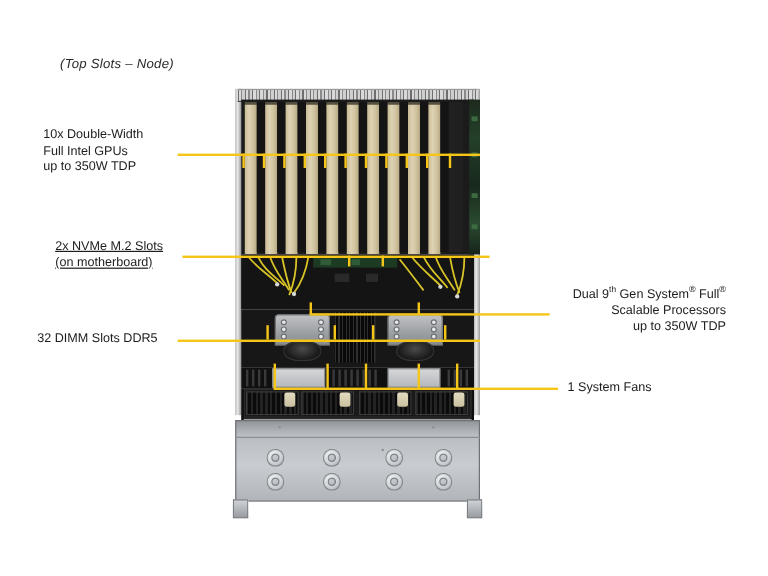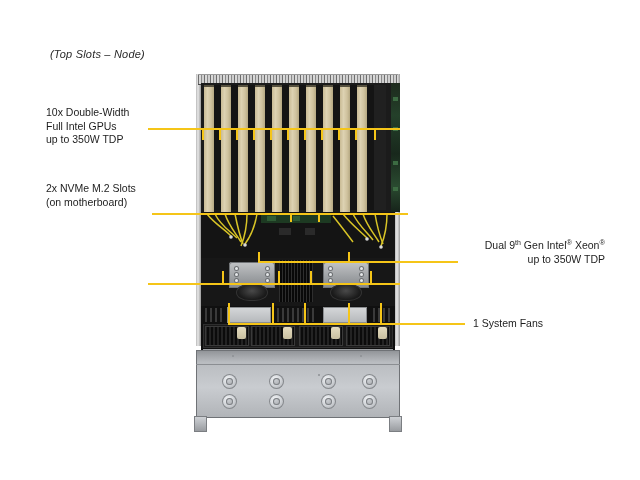--- a/index.html
+++ b/index.html
@@ -558,34 +558,38 @@
   <div class="lead-v" style="left:258px; top:252px; height:10px;"></div>
   <div class="lead-v" style="left:348px; top:252px; height:10px;"></div>
 
   <div class="lead" style="left:228px; top:323px; width:237px;"></div>
   <div class="lead-v" style="left:228px; top:303px; height:21px;"></div>
   <div class="lead-v" style="left:272px; top:303px; height:21px;"></div>
   <div class="lead-v" style="left:304px; top:303px; height:21px;"></div>
   <div class="lead-v" style="left:348px; top:303px; height:21px;"></div>
   <div class="lead-v" style="left:380px; top:303px; height:21px;"></div>
 
-  <div class="callout left" style="left:46px; top:106px;">
+  <div class="callout left" style="left:36px; top:106px;">
     <div>10x Double-Width</div>
     <div>Full Intel GPUs</div>
     <div>up to 350W TDP</div>
   </div>
 
-  <div class="callout left" style="left:46px; top:182px;">
+  <div class="callout left" style="left:46px; top:199px;text-decoration:underline;">
     <div>2x NVMe M.2 Slots</div>
     <div>(on motherboard)</div>
   </div>
 
+  <div class="callout left" style="left:31px; top:276px;">
+    <div>32 DIMM Slots DDR5</div>
+  </div>
 
   <div class="callout right" style="right:35px; top:239px;">
-    <div><span>Dual 9</span><sup>th</sup><span> Gen Intel</span><span class="reg">®</span><span> Xeon</span><span class="reg">®</span></div>
+    <div><span>Dual 9</span><sup>th</sup><span> Gen System</span><span class="reg">®</span><span> Full</span><span class="reg">®</span></div>
+    <div>Scalable Processors</div>
     <div>up to 350W TDP</div>
   </div>
 
   <div class="callout left" style="left:473px; top:317px;">
     <div>1 System Fans</div>
   </div>
 
 </div>
 
 </body></html>

